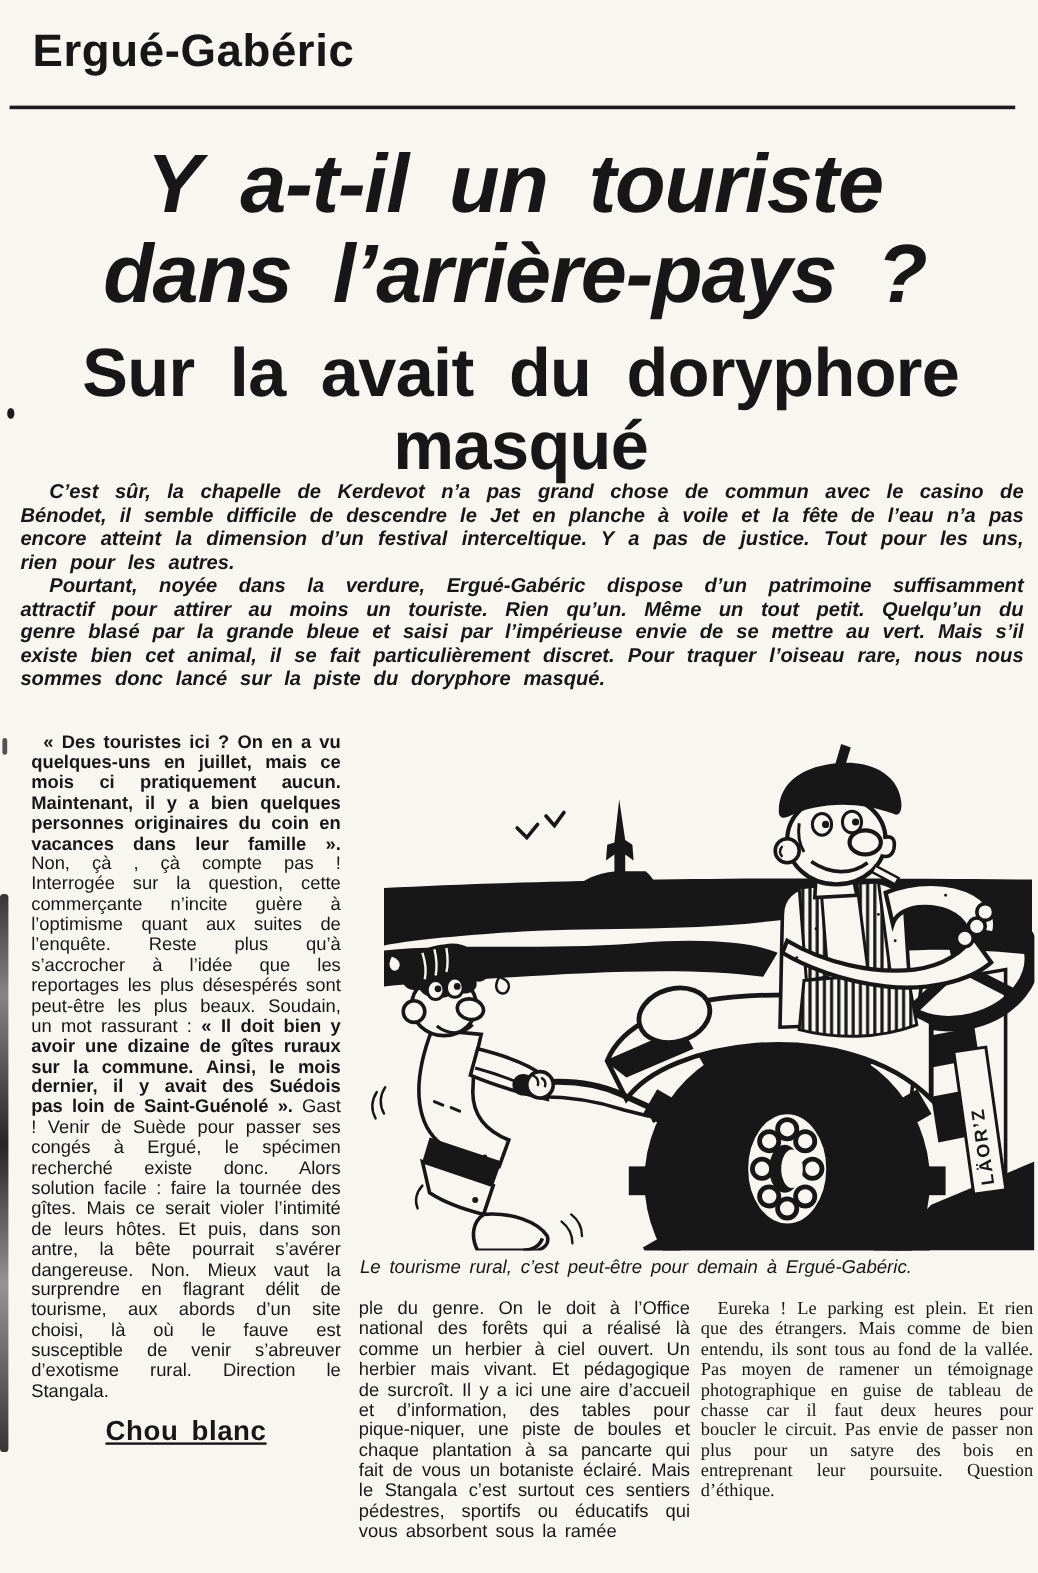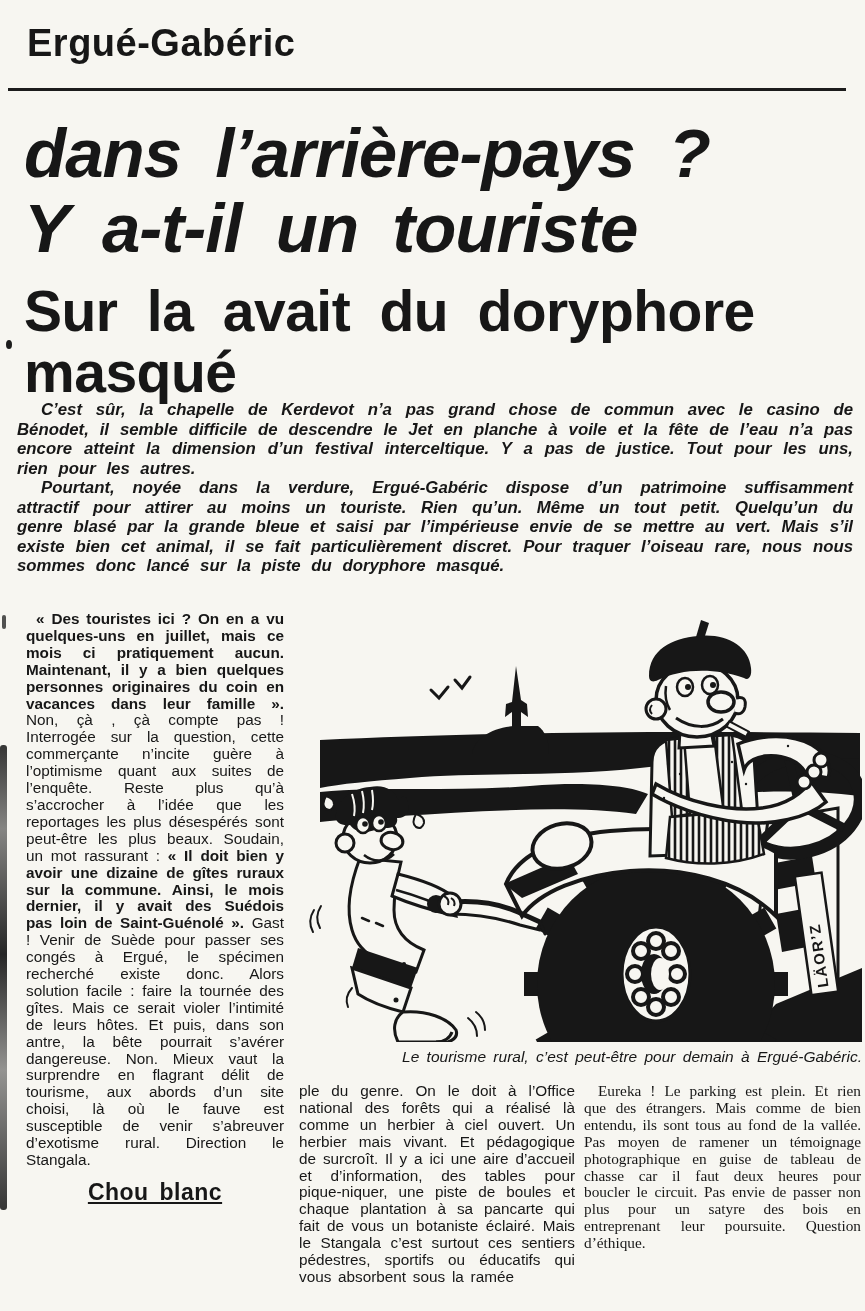--- a/index.html
+++ b/index.html
@@ -8,21 +8,21 @@
     background: #edece8;
     font-family: "Liberation Sans", sans-serif;
     color: #171717;
   }
   .page {
     position: relative;
     width: 865px; height: 1311px;
     background: #f7f6f1;
     overflow: hidden;
   }
-  .abs { position: absolute; }
+  .abs { position: absolute; text-align: center; }
   .section-title {
     left: 27px; top: 22px;
     font-size: 38px; font-weight: bold; letter-spacing: 0.5px;
     margin: 0;
   }
   .header-rule {
     left: 8px; top: 88px; width: 838px; height: 3px;
     background: #1c1c1c;
   }
   .headline {
@@ -56,21 +56,21 @@
   .col-left .b { font-weight: bold; }
   .chou {
     font-size: 23px; font-weight: bold; text-align: center;
     margin: 15px 0 11px 0; letter-spacing: 0.5px; word-spacing: 4px; text-decoration: underline;
   }
   .col-left .indent { text-indent: 22px; }
   .figure-box { left: 300px; top: 612px; width: 562px; height: 430px; }
   .figure-box svg { display: block; width: 562px; height: 430px; }
   .fig-caption {
     left: 300px; top: 1048px; width: 562px;
-    font-size: 15.5px; font-style: italic; text-align: right;
+    font-size: 15.5px; font-style: italic; text-align: left;
     word-spacing: 3px;
   }
   .col-mid   { left: 299px; top: 1083px; width: 276px; }
   .col-right { left: 584px; top: 1083px; width: 277px; }
   .col-right p { text-indent: 14px; font-family: Liberation Serif, serif; }
   .streak {
     left: 0; top: 745px; width: 7px; height: 465px;
     background: linear-gradient(180deg,
       rgba(20,20,20,0.85) 0%, rgba(40,40,40,0.55) 18%,
       rgba(15,15,15,0.9) 45%, rgba(50,50,50,0.5) 70%,
@@ -88,22 +88,22 @@
 </style>
 </head>
 <body>
 
 <div class="page">
 
   <h1 class="abs section-title">Ergué-Gabéric</h1>
   <div class="abs header-rule"></div>
 
   <h2 class="abs headline">
+    <span class="hl-line">Y a-t-il un touriste</span>
     <span class="hl-line">dans l’arrière-pays ?</span>
-    <span class="hl-line">Y a-t-il un touriste</span>
   </h2>
 
   <h3 class="abs subheadline">
     <span class="hl-line">Sur la avait du doryphore</span>
     <span class="hl-line">masqué</span>
   </h3>
 
   <div class="abs intro">
     <p>C’est sûr, la chapelle de Kerdevot n’a pas grand chose de commun avec le casino de Bénodet, il semble difficile de descendre le Jet en planche à voile et la fête de l’eau n’a pas encore atteint la dimension d’un festival interceltique. Y a pas de justice. Tout pour les uns, rien pour les autres.</p>
     <p>Pourtant, noyée dans la verdure, Ergué-Gabéric dispose d’un patrimoine suffisamment attractif pour attirer au moins un touriste. Rien qu’un. Même un tout petit. Quelqu’un du genre blasé par la grande bleue et saisi par l’impérieuse envie de se mettre au vert. Mais s’il existe bien cet animal, il se fait particulièrement discret. Pour traquer l’oiseau rare, nous nous sommes donc lancé sur la piste du doryphore masqué.</p>

